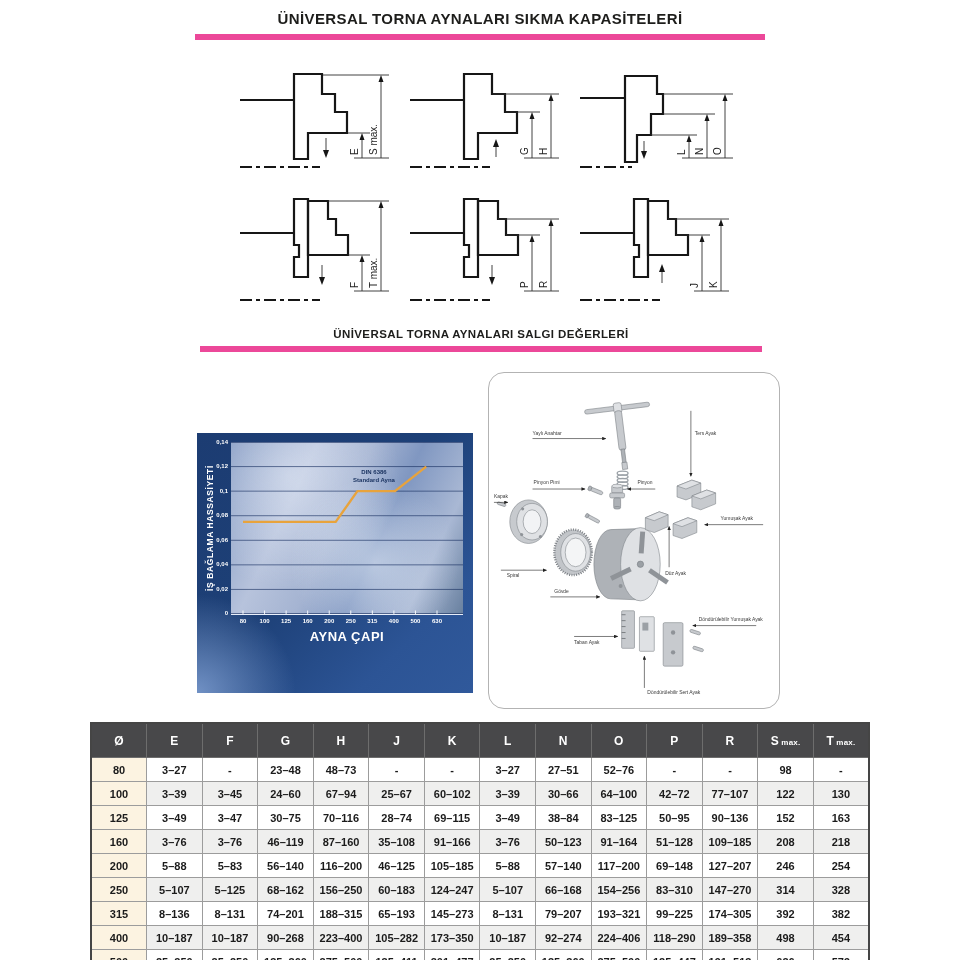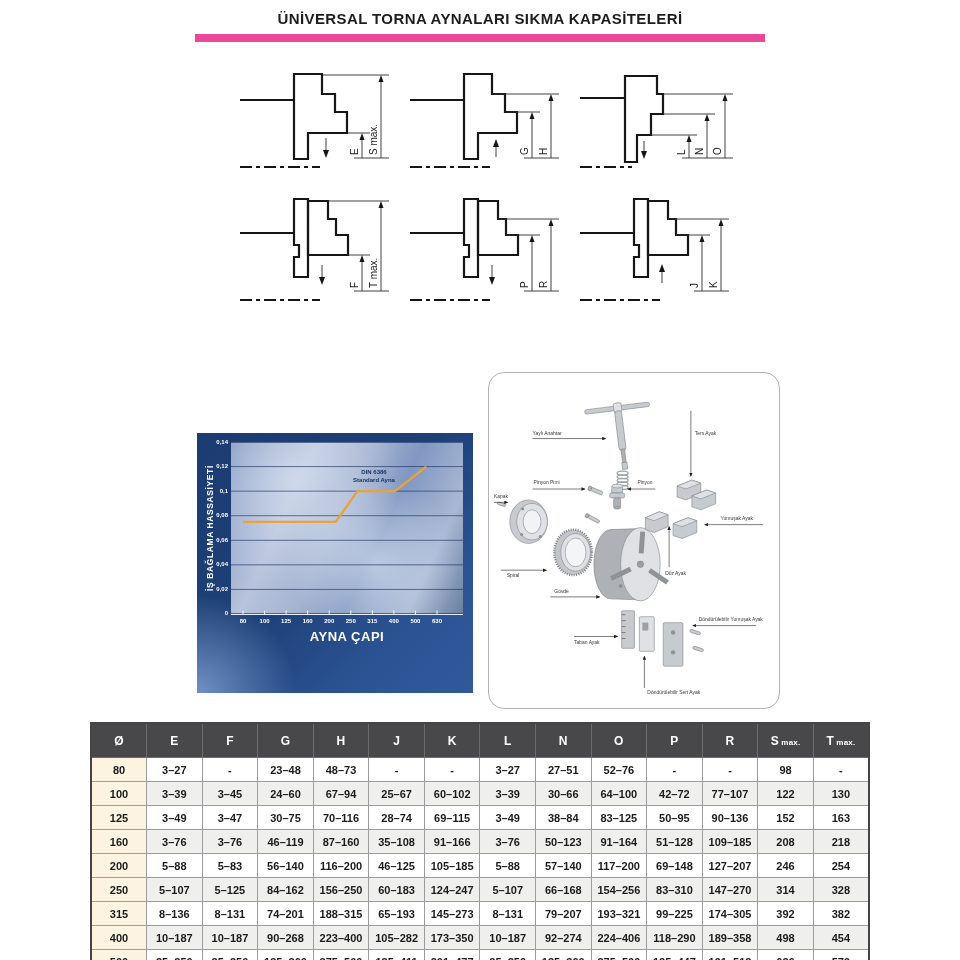--- a/index.html
+++ b/index.html
@@ -1,20 +1,20 @@
 <!DOCTYPE html>
 <html><head>
 <meta charset="utf-8">
 <style>
   html,body{margin:0;padding:0;background:#fff;}
   .page{position:relative;width:960px;height:960px;background:#fff;overflow:hidden;
         font-family:"Liberation Sans",sans-serif;color:#1c1c1c;}
   
   .sec-title{position:absolute;text-align:center;font-weight:bold;color:#1d1d1b;
-             border-bottom:8px solid #ec4899;letter-spacing:.4px;}
+             border-bottom:6px solid #ec4899;letter-spacing:.4px;}
   #title1{left:195px;top:10px;width:570px;font-size:15px;padding-bottom:7px;}
   #title2{left:200px;top:328px;width:562px;font-size:11.5px;padding-bottom:6px;}
   
   .diagrams{position:absolute;left:232px;top:54px;width:510px;height:266px;
             display:grid;grid-template-columns:repeat(3,170px);grid-template-rows:repeat(2,133px);}
   .jaw{fill:none;stroke:#161616;stroke-width:2.2;stroke-linejoin:miter;}
   .thin{fill:none;stroke:#2c2c2c;stroke-width:.9;}
   .ah{fill:#161616;stroke:none;}
   .dimlabel{font:10px "Liberation Sans",sans-serif;fill:#222;}
   
@@ -167,20 +167,21 @@
       <path class="thin" d="M104,48 H138 M96,32 H157 M122,104 H157"></path>
       <path class="thin" d="M130,104 V51"></path>
       <path class="ah" d="M130,48 l-2.5,7 h5 z"></path>
       <path class="thin" d="M149,104 V35"></path>
       <path class="ah" d="M149,32 l-2.5,7 h5 z"></path>
       <text class="dimlabel" transform="translate(126,101) rotate(-90)">J</text>
       <text class="dimlabel" transform="translate(145,101) rotate(-90)">K</text>
     </svg>
   </div>
 
+  <div id="title2" class="sec-title">ÜNİVERSAL TORNA AYNALARI SALGI DEĞERLERİ</div>
 
   <div class="chart">
     <div class="ylab">İŞ BAĞLAMA HASSASİYETİ</div>
     <div class="plot" id="plot">
       <div class="anno">
         <div>DIN 6386</div>
         <div>Standard Ayna</div>
       </div>
     <svg width="232" height="172" style="position: absolute; left: 0px; top: 0px;">
           <line x1="0" x2="232" y1="171.5" y2="171.5" stroke="rgba(18,42,92,0.6)" stroke-width="1"></line>
@@ -461,21 +462,21 @@
             <td>117–200</td>
             <td>69–148</td>
             <td>127–207</td>
             <td>246</td>
             <td>254</td>
           </tr>
           <tr class="alt">
             <td class="diam">250</td>
             <td>5–107</td>
             <td>5–125</td>
-            <td>84–162</td>
+            <td>68–162</td>
             <td>156–250</td>
             <td>60–183</td>
             <td>124–247</td>
             <td>5–107</td>
             <td>66–168</td>
             <td>154–256</td>
             <td>83–310</td>
             <td>147–270</td>
             <td>314</td>
             <td>328</td>

